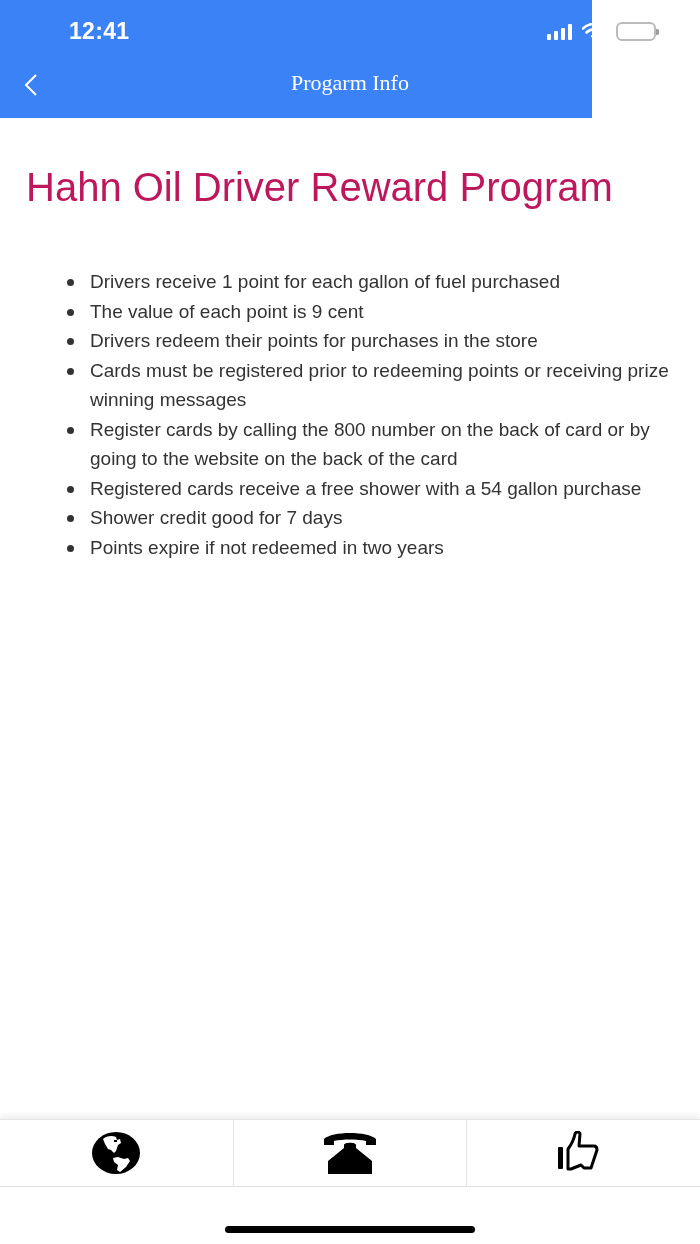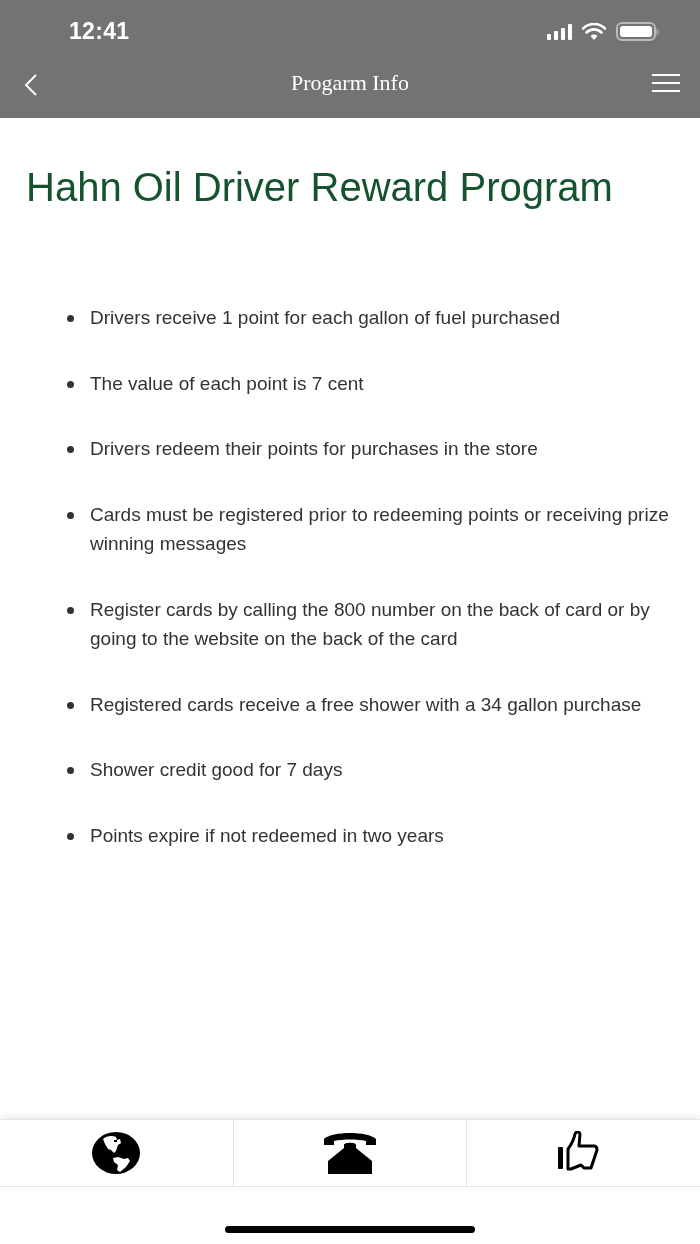--- a/index.html
+++ b/index.html
@@ -1,38 +1,38 @@
 <!DOCTYPE html>
 <html><head>
   <meta charset="utf-8">
   <style>
     * { box-sizing: border-box; margin: 0; padding: 0; }
     html, body { width: 700px; height: 1244px; background: #ffffff; overflow: hidden; }
     body { font-family: "Liberation Sans", sans-serif; position: relative; color: #1a1a1a; }
 
-    .header { position: absolute; left: 0; top: 0; width: 700px; height: 118px; background: #737373; color: #ffffff; }
+    .header { position: absolute; left: 0; top: 0; width: 592px; height: 118px; background: #3b82f6; color: #ffffff; }
     .status-bar { position: absolute; left: 0; top: 0; width: 700px; height: 62px; }
     .status-time { position: absolute; left: 69px; top: 18px; font-size: 23px; font-weight: bold; letter-spacing: 0.3px; }
     .status-icons { position: absolute; right: 44px; top: 22px; display: flex; align-items: center; gap: 10px; }
     .signal { display: flex; align-items: flex-end; gap: 3px; height: 16px; }
     .signal span { width: 4px; background: #fff; border-radius: 1px; display: block; }
     .battery { width: 40px; height: 19px; border: 2px solid #bbb; border-radius: 6px; padding: 2px; position: relative; }
     .battery::after { content: ""; position: absolute; right: -5px; top: 5px; width: 3px; height: 6px; background: #999; border-radius: 0 2px 2px 0; }
     .battery-fill { width: 100%; height: 100%; background: #fff; border-radius: 3px; }
 
     .nav-bar { position: absolute; left: 0; top: 62px; width: 700px; height: 56px; }
     .back-btn { position: absolute; left: 16px; top: 8px; width: 30px; height: 30px; display: flex; align-items: center; justify-content: center; }
     .nav-title { position: absolute; left: 0; right: 0; top: 8px; text-align: center; font-size: 22px; color: #ffffff; font-family: Liberation Serif, serif; }
     .menu-btn { position: absolute; right: 20px; top: 10px; width: 28px; height: 22px; display: flex; flex-direction: column; justify-content: space-between; padding: 2px 0; }
     .menu-btn span { display: block; height: 2px; background: #fff; width: 100%; }
 
     .content { position: absolute; left: 0; top: 118px; width: 700px; }
-    .page-title { position: absolute; left: 26px; top: 48px; width: 640px; font-size: 40px; line-height: 43px; color: #14532d; font-weight: normal; }
+    .page-title { position: absolute; left: 26px; top: 48px; width: 640px; font-size: 40px; line-height: 43px; color: #be185d; font-weight: normal; }
     .bullet-list { position: absolute; left: 90px; top: 149px; width: 580px; list-style: none; }
-    .bullet-list li { position: relative; font-size: 19px; line-height: 29.5px; color: #333333; margin-top: 36px; }
+    .bullet-list li { position: relative; font-size: 19px; line-height: 29.5px; color: #333333; }
     .bullet-list li::before { content: ""; position: absolute; left: -23px; top: 12px; width: 7px; height: 7px; border-radius: 50%; background: #333; }
 
     .tab-bar { position: absolute; left: 0; top: 1119px; width: 700px; height: 68px; background: #fff; border-top: 1px solid #e6e6e6; border-bottom: 1px solid #e3e3e3; display: flex; box-shadow: 0 -3px 6px rgba(0,0,0,0.08); }
     .tab { flex: 1; display: flex; align-items: center; justify-content: center; border-right: 1px solid #e3e3e3; }
     .tab:last-child { border-right: none; }
 
     .home-indicator { position: absolute; left: 225px; top: 1226px; width: 250px; height: 7px; border-radius: 4px; background: #000; }
   </style>
 </head>
 <body>
@@ -70,25 +70,25 @@
         <span></span>
         <span></span>
     </div>
   </div>
 </div>
 
 <div class="content">
   <h1 class="page-title">Hahn Oil Driver Reward Program</h1>
   <ul class="bullet-list">
     <li>Drivers receive 1 point for each gallon of fuel purchased</li>
-    <li>The value of each point is 7 cent</li>
+    <li>The value of each point is 9 cent</li>
     <li>Drivers redeem their points for purchases in the store</li>
     <li>Cards must be registered prior to redeeming points or receiving prize winning messages</li>
     <li>Register cards by calling the 800 number on the back of card or by going to the website on the back of the card</li>
-    <li>Registered cards receive a free shower with a 34 gallon purchase</li>
+    <li>Registered cards receive a free shower with a 54 gallon purchase</li>
     <li>Shower credit good for 7 days</li>
     <li>Points expire if not redeemed in two years</li>
   </ul>
 </div>
 
 <div class="tab-bar">
   <div class="tab">
     <svg width="52" height="44" viewBox="0 0 52 44">
       <ellipse cx="26" cy="22" rx="24" ry="21" fill="#000"></ellipse>
       <path d="M13 8 C16 5 22 4 26 6 L27 9 L30 8 L31 12 L28 14 L26 20 L24 22 L21 19 L18 18 L15 13 Z" fill="#fff"></path>

